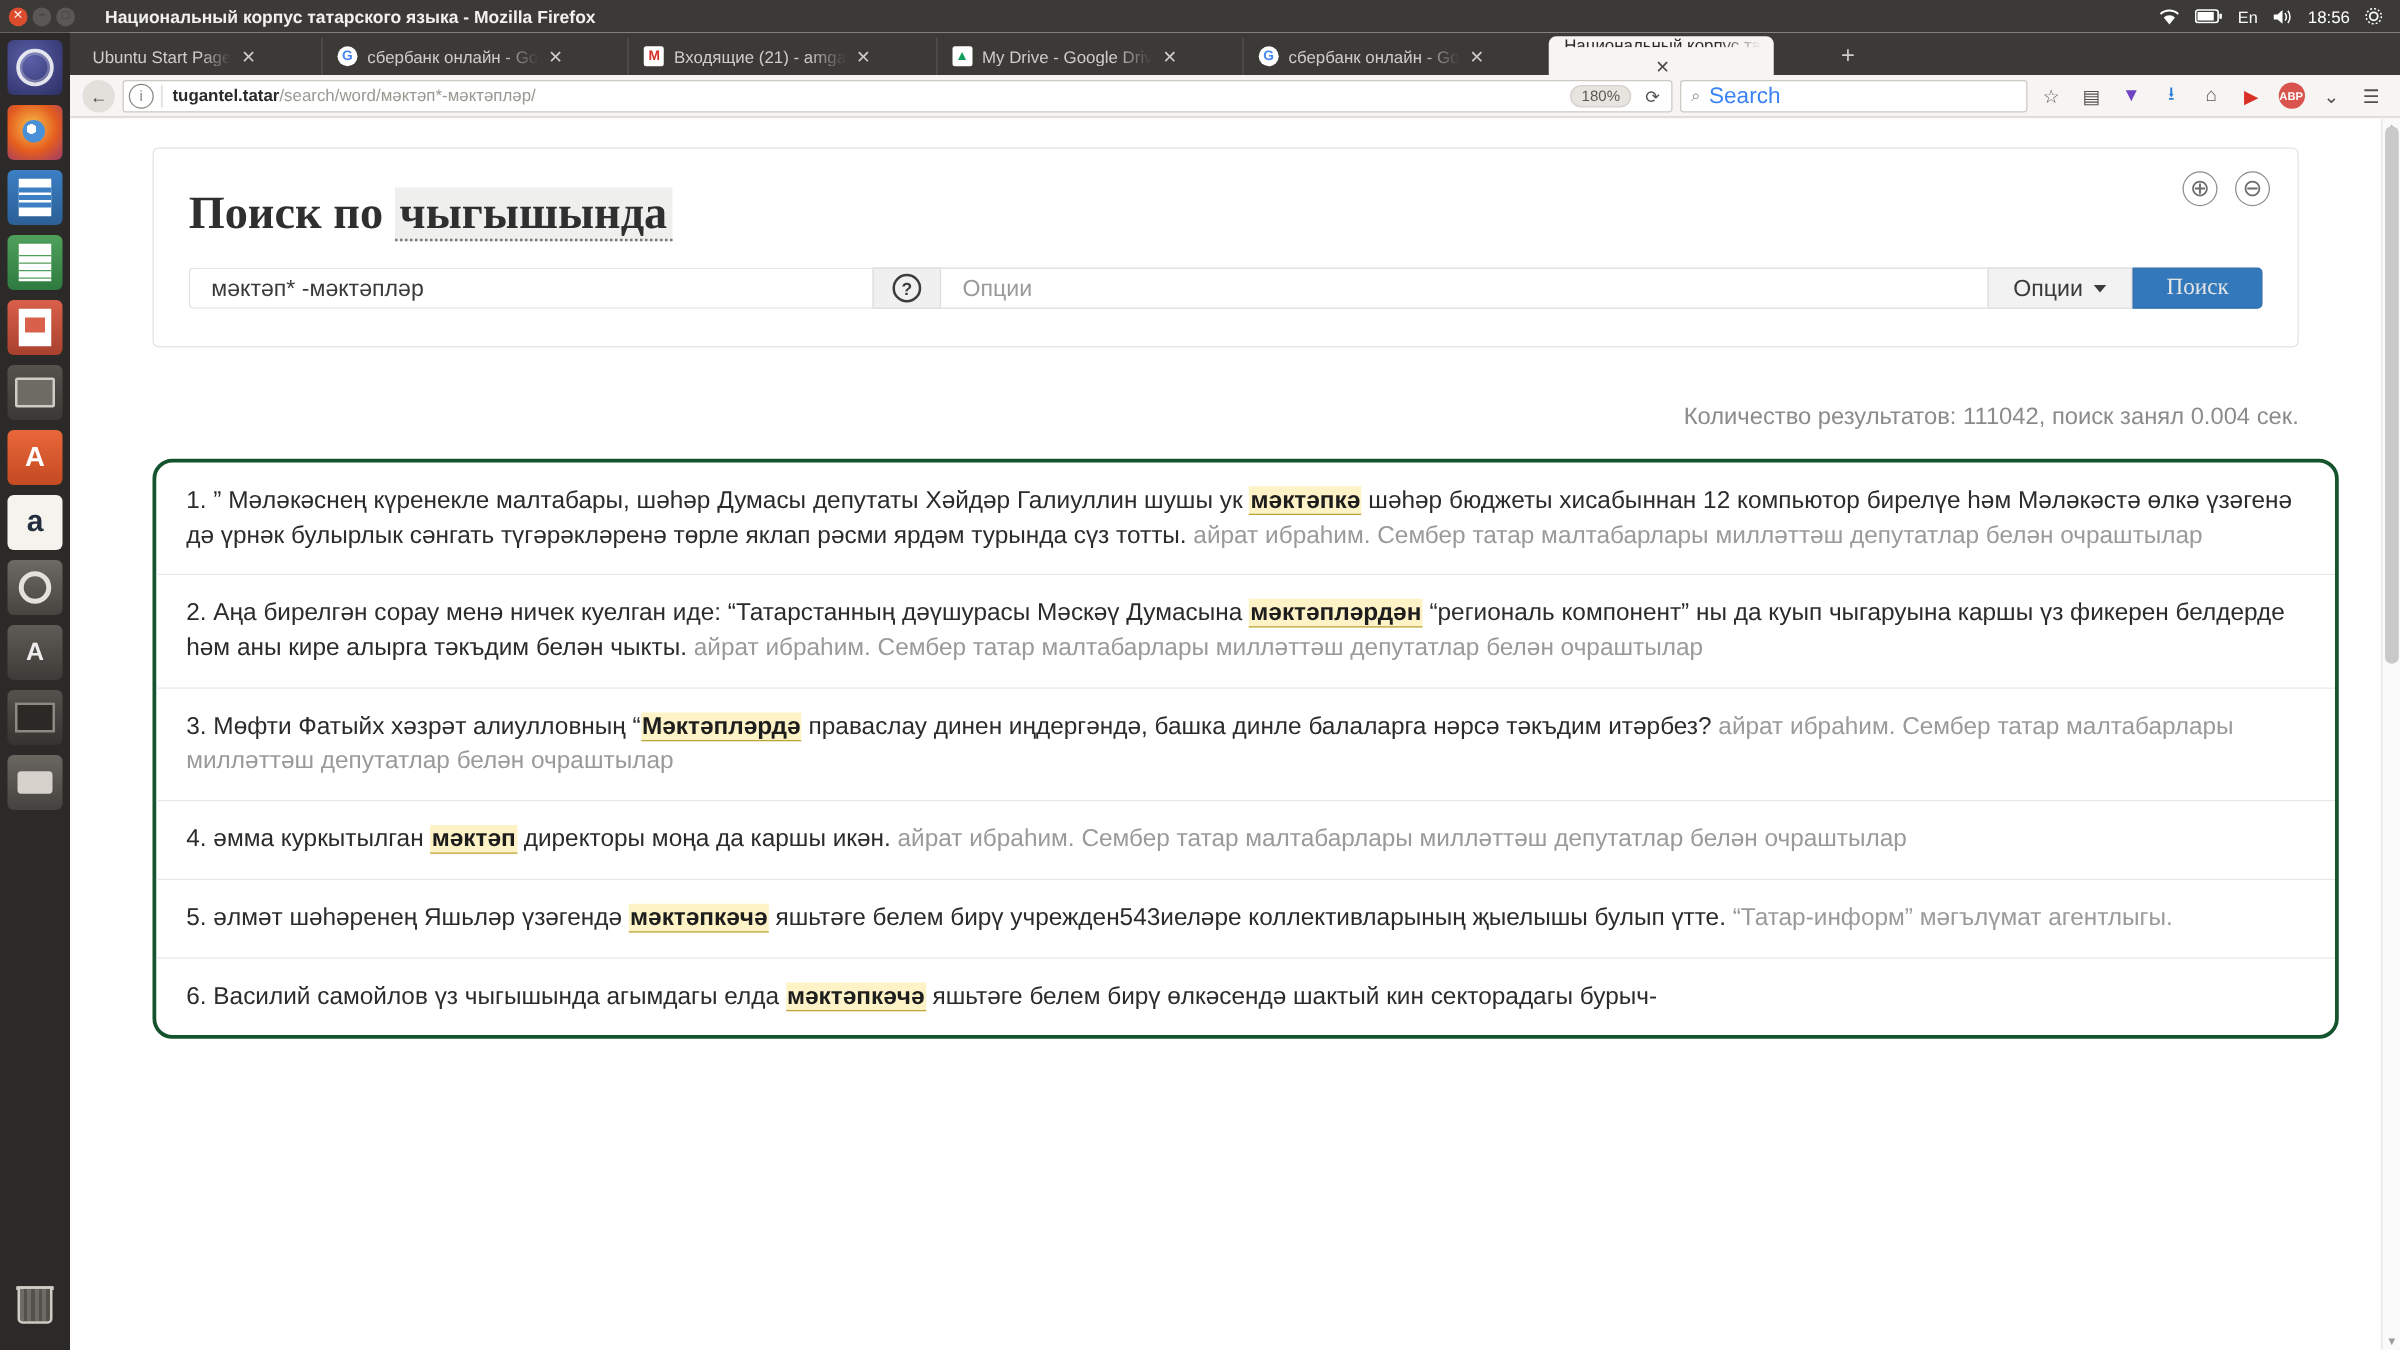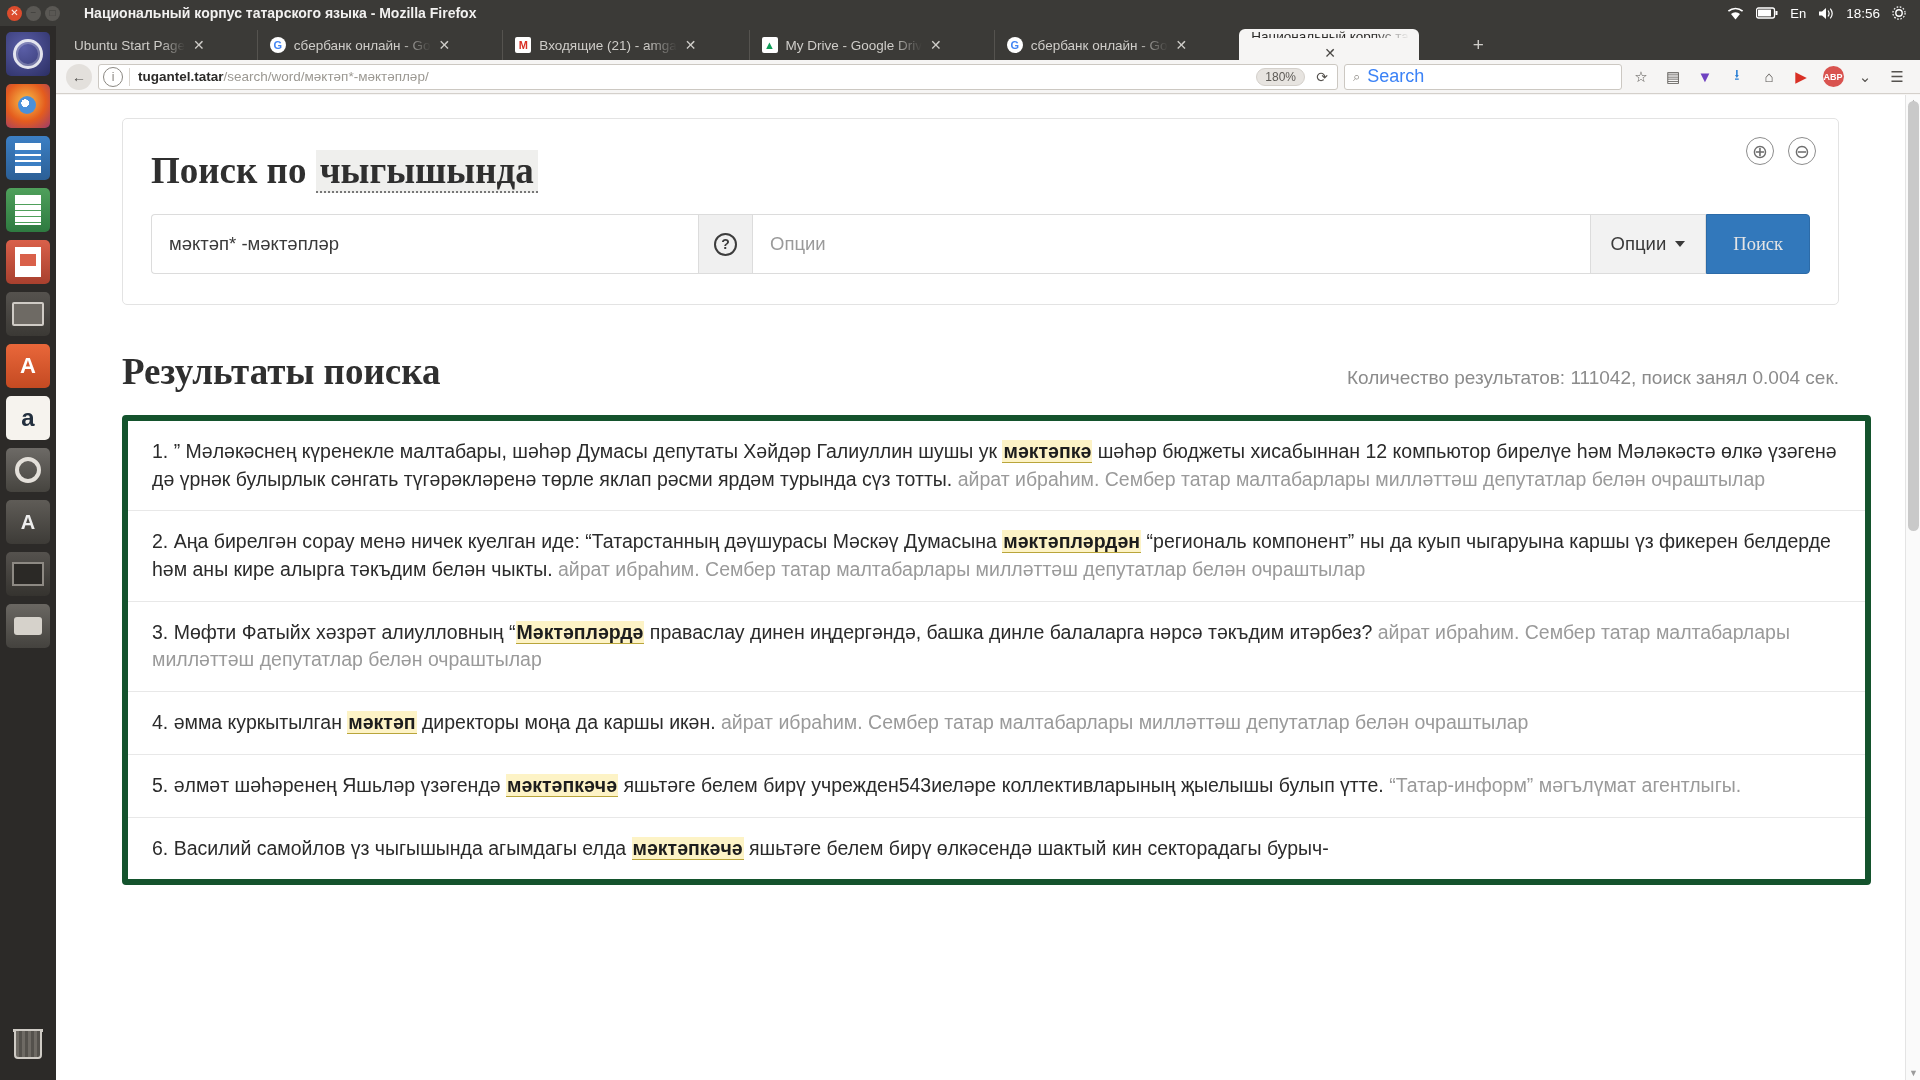--- a/index.html
+++ b/index.html
@@ -220,21 +220,21 @@
   }
   .panel-title {
     font-family: "Liberation Serif", serif;
     font-size: 37px; font-weight: bold; color: #2f2f2f;
     margin: 2px 0 22px 0;
   }
   .panel-title .hl {
     background: #efefed; padding: 0 4px;
     border-bottom: 2px dotted #777;
   }
-  .search-row { display: flex; align-items: stretch; height: 60px; }
+  .search-row { display: flex; align-items: stretch; height: 33px; }
   .q-input {
     flex: 0 0 547px;
     border: 1px solid #dcdcdc; border-right: none;
     border-radius: 4px 0 0 4px;
     display: flex; align-items: center;
     padding: 0 17px;
     font-size: 18.5px; color: #3a3a3a;
     background: #fff;
   }
   .help-btn {
@@ -279,21 +279,21 @@
   .results-title {
     font-family: "Liberation Serif", serif;
     font-size: 37px; font-weight: bold; color: #2f2f2f;
   }
   .results-count {
     margin-left: auto; font-size: 19px; color: #8b8b8b;
   }
 
   .results-list {
     margin: 22px 34px 0 66px;
-    border: 6px solid #14532d; border-radius: 4px;
+    border: 3px solid #14532d; border-radius: 16px;
     background: #fff;
   }
   .result {
     padding: 17px 24px 17px 24px;
     border-bottom: 1px solid #e8e8e8;
     font-size: 19.5px; line-height: 1.42; color: #2b2b2b;
   }
   .result:last-child { border-bottom: none; }
   .result .meta { color: #9a9a9a; }
   .result mark {
@@ -457,21 +457,20 @@
         <div class="opt-input">Опции</div>
         <div class="opt-btn">
           <span>Опции</span>
           <span class="caret"></span>
         </div>
         <div class="go-btn">Поиск</div>
       </div>
     </div>
 
     <div class="results-head">
-      <div class="results-title">Результаты поиска</div>
       <div class="results-count">Количество результатов: 111042, поиск занял 0.004 сек.</div>
     </div>
 
     <div class="results-list">
       <div class="result"><span>1. </span><span>” Мәләкәснең күренекле малтабары, шәһәр Думасы депутаты Хәйдәр Галиуллин шушы ук </span><mark>мәктәпкә</mark><span> шәһәр бюджеты хисабыннан 12 компьютор бирелүе һәм Мәләкәстә өлкә үзәгенә дә үрнәк булырлык сәнгать түгәрәкләренә төрле яклап рәсми ярдәм турында сүз тотты.</span><span class="meta"> айрат ибраһим. Сембер татар малтабарлары милләттәш депутатлар белән очраштылар</span></div>
       <div class="result"><span>2. </span><span>Аңа бирелгән сорау менә ничек куелган иде: “Татарстанның дәүшурасы Мәскәү Думасына </span><mark>мәктәпләрдән</mark><span> “региональ компонент” ны да куып чыгаруына каршы үз фикерен белдерде һәм аны кире алырга тәкъдим белән чыкты.</span><span class="meta"> айрат ибраһим. Сембер татар малтабарлары милләттәш депутатлар белән очраштылар</span></div>
       <div class="result"><span>3. </span><span>Мөфти Фатыйх хәзрәт алиулловның “</span><mark>Мәктәпләрдә</mark><span> праваслау динен иңдергәндә, башка динле балаларга нәрсә тәкъдим итәрбез?</span><span class="meta"> айрат ибраһим. Сембер татар малтабарлары милләттәш депутатлар белән очраштылар</span></div>
       <div class="result"><span>4. </span><span>әмма куркытылган </span><mark>мәктәп</mark><span> директоры моңа да каршы икән.</span><span class="meta"> айрат ибраһим. Сембер татар малтабарлары милләттәш депутатлар белән очраштылар</span></div>
       <div class="result"><span>5. </span><span>әлмәт шәһәренең Яшьләр үзәгендә </span><mark>мәктәпкәчә</mark><span> яшьтәге белем бирү учрежден543иеләре коллективларының җыелышы булып үтте.</span><span class="meta"> “Татар-информ” мәгълүмат агентлыгы.</span></div>
       <div class="result"><span>6. </span><span>Василий самойлов үз чыгышында агымдагы елда </span><mark>мәктәпкәчә</mark><span> яшьтәге белем бирү өлкәсендә шактый кин секторадагы бурыч-</span></div>

